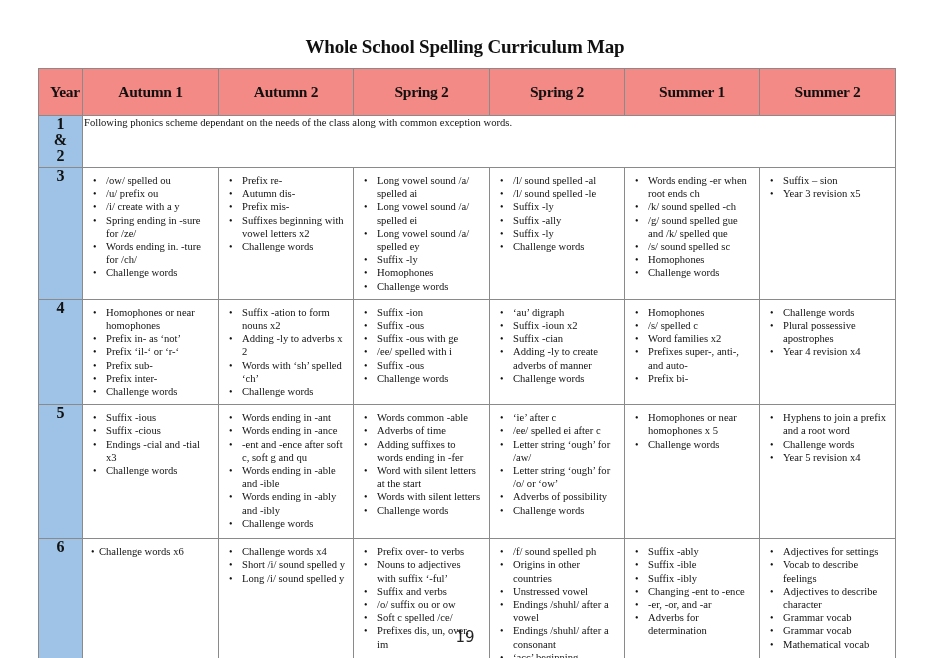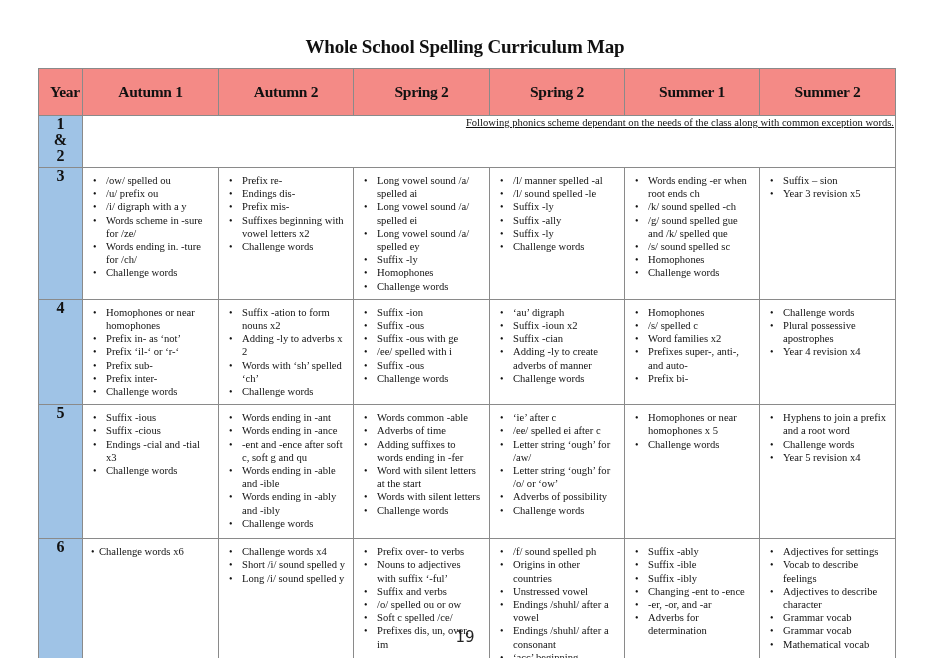--- a/index.html
+++ b/index.html
@@ -55,24 +55,23 @@
       vertical-align: middle;
       padding: 0;
       line-height: 16px;
     }
     td.cell {
       font-size: 10.6px;
       line-height: 13.2px;
       padding: 2px 3px 2px 2px;
     }
     td.span-cell {
-      text-align: right;
+      text-align: left;
       vertical-align: middle;
       font-size: 10.6px;
-      text-decoration: underline;
     }
     ul.items {
       list-style: none;
       margin: 4px;
       padding: 0;
     }
     ul.items li {
       position: relative;
       padding-left: 17px;
     }
@@ -130,48 +129,48 @@
         <div>2</div>
       </td>
       <td class="span-cell" colspan="6">Following phonics scheme dependant on the needs of the class along with common exception words.</td>
     </tr>
   <tr style="height: 119px;">
         <td class="year">3</td>
         <td class="cell">
           <ul class="items">
             <li>/ow/ spelled ou</li>
             <li>/u/ prefix ou</li>
-            <li>/i/ digraph with a y</li>
-            <li>Words scheme in       -sure for /ze/</li>
+            <li>/i/ create with a y</li>
+            <li>Spring ending in       -sure for /ze/</li>
             <li>Words ending in.     -ture for /ch/</li>
             <li>Challenge words</li>
           </ul>
         </td>
         <td class="cell">
           <ul class="items">
             <li>Prefix re-</li>
-            <li>Endings dis-</li>
+            <li>Autumn dis-</li>
             <li>Prefix mis-</li>
             <li>Suffixes beginning with vowel letters x2</li>
             <li>Challenge words</li>
           </ul>
         </td>
         <td class="cell">
           <ul class="items">
             <li>Long vowel sound /a/ spelled ai</li>
             <li>Long vowel sound /a/ spelled ei</li>
             <li>Long vowel sound /a/ spelled ey</li>
             <li>Suffix -ly</li>
             <li>Homophones</li>
             <li>Challenge words</li>
           </ul>
         </td>
         <td class="cell">
           <ul class="items">
-            <li>/l/ manner spelled     -al</li>
+            <li>/l/ sound spelled     -al</li>
             <li>/l/ sound spelled     -le</li>
             <li>Suffix -ly</li>
             <li>Suffix -ally</li>
             <li>Suffix -ly</li>
             <li>Challenge words</li>
           </ul>
         </td>
         <td class="cell">
           <ul class="items">
             <li>Words ending -er when root ends ch</li>
@@ -311,21 +310,21 @@
             <li>Challenge words x4</li>
             <li>Short /i/ sound spelled y</li>
             <li>Long /i/ sound spelled y</li>
           </ul>
         </td>
         <td class="cell">
           <ul class="items">
             <li>Prefix over- to verbs</li>
             <li>Nouns to adjectives with suffix ‘-ful’</li>
             <li>Suffix and verbs</li>
-            <li>/o/ spelled ou or ow</li>
+            <li>/o/ suffix ou or ow</li>
             <li>Soft c spelled /ce/</li>
             <li>Prefixes dis, un, over, im</li>
           </ul>
         </td>
         <td class="cell">
           <ul class="items">
             <li>/f/ sound spelled ph</li>
             <li>Origins in other countries</li>
             <li>Unstressed vowel</li>
             <li>Endings /shuhl/ after a vowel</li>

